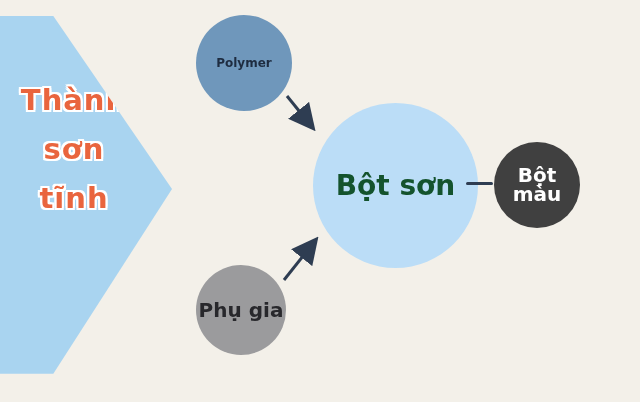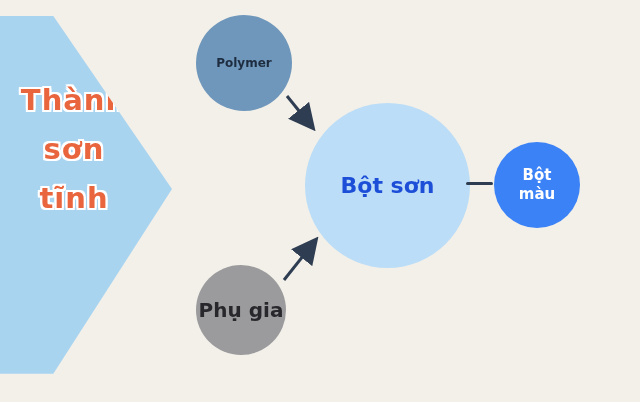--- a/index.html
+++ b/index.html
@@ -62,32 +62,32 @@
     font-size: 12px;
   }
   .node-phu-gia {
     left: 196px; top: 265px;
     width: 90px; height: 90px;
     background: #9b9b9d;
     color: #28282c;
     font-size: 20px;
   }
   .node-bot-son {
-    left: 305px; top: 103px;
+    left: 313px; top: 103px;
     width: 165px; height: 165px;
     background: #bbddf7;
-    color: #1d4ed8;
-    font-size: 22px;
+    color: #14532d;
+    font-size: 28px;
   }
   .node-bot-mau {
     left: 494px; top: 142px;
     width: 86px; height: 86px;
-    background: #3b82f6;
+    background: #404040;
     color: #ffffff;
-    font-size: 15px;
+    font-size: 20px;
     line-height: 19px;
   }
   .node-bot-mau .label-wrap { width: 52px; }
 
   
   .arrow-svg { position: absolute; overflow: visible; }
   .arrow-1 { left: 283px; top: 92px; }
   .arrow-2 { left: 279px; top: 234px; }
   .connector-line {
     position: absolute;

